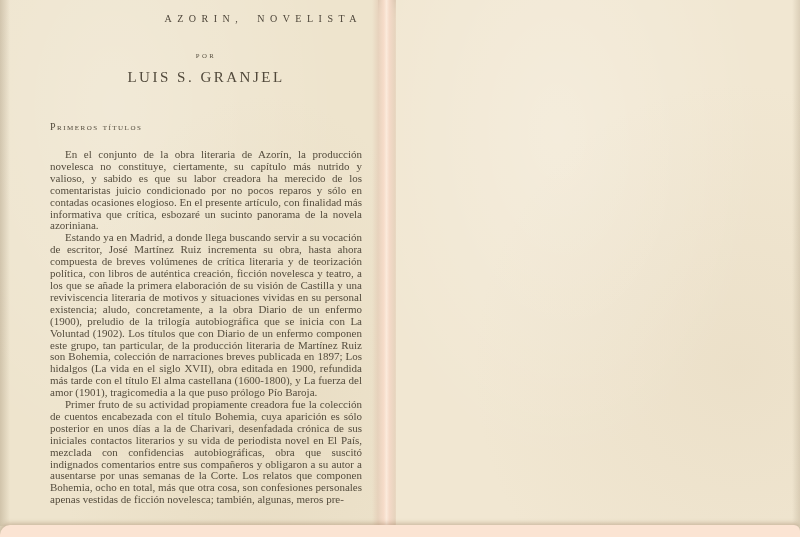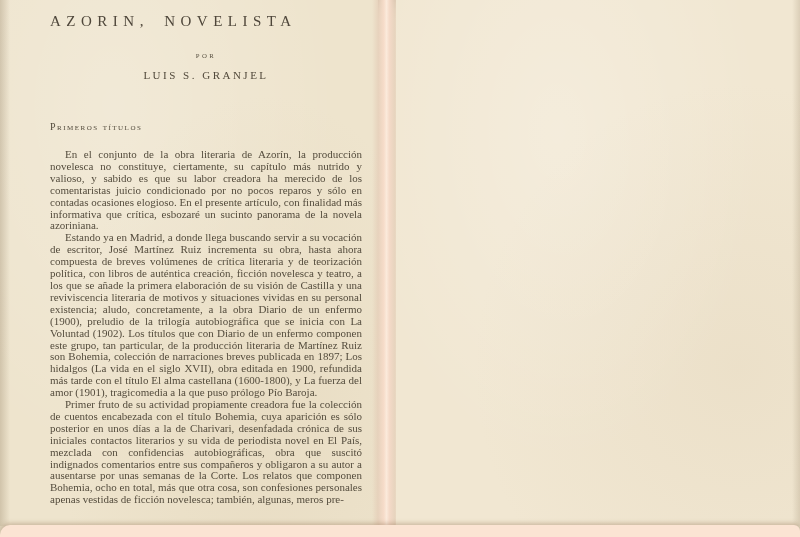--- a/index.html
+++ b/index.html
@@ -41,26 +41,26 @@
       rgba(210,190,160,0) 100%);
   }
   .bottom-band{
     position:absolute;left:0;top:525px;width:800px;height:12px;
     background:#fbe4d3;
     border-radius:10px 6px 0 0;
     box-shadow:0 -3px 4px -1px rgba(140,105,75,.35);
   }
 
   
-  .title{position:absolute;top:13px;left:50px;width:312px;text-align:left;
-    font-size:15px;letter-spacing:5.5px;word-spacing:6px;color:#4e463a;}
+  .title{position:absolute;top:13px;left:50px;width:312px;text-align:right;
+    font-size:10px;letter-spacing:5.5px;word-spacing:6px;color:#4e463a;}
   .byline{position:absolute;top:52px;left:50px;width:312px;text-align:center;
     font-size:6.8px;letter-spacing:2.5px;color:#5a5243;}
   .author{position:absolute;top:69px;left:50px;width:312px;text-align:center;
-    font-size:11px;letter-spacing:2.5px;color:#51493b;}
+    font-size:15px;letter-spacing:2.5px;color:#51493b;}
   .heading{position:absolute;top:121px;left:50px;
     font-size:10px;font-variant:small-caps;letter-spacing:1.5px;color:#51493b;}
 
   
   .body{position:absolute;text-align:justify;overflow:hidden;color:#544c3d;}
   .body p{margin:0;text-indent:15px;}
   .body .it{}
   .body-left{top:149px;left:50px;width:312px;height:362px;
     font-size:11px;line-height:11.9px;}
 

